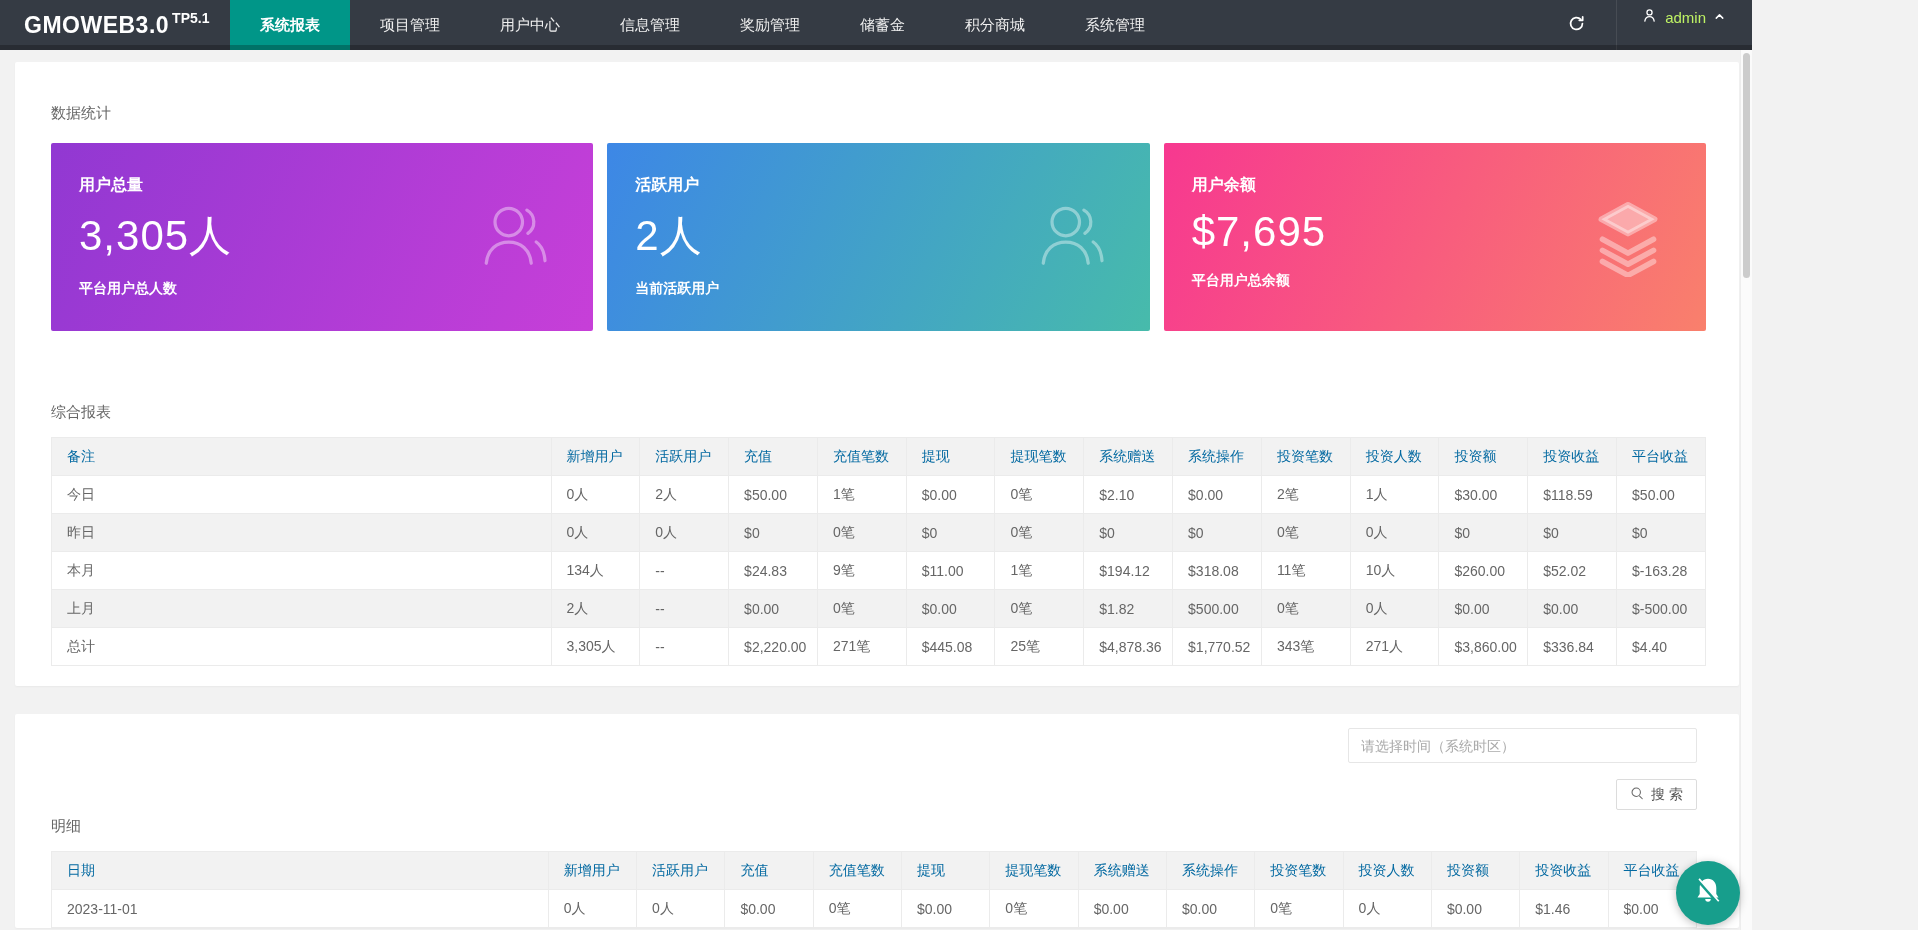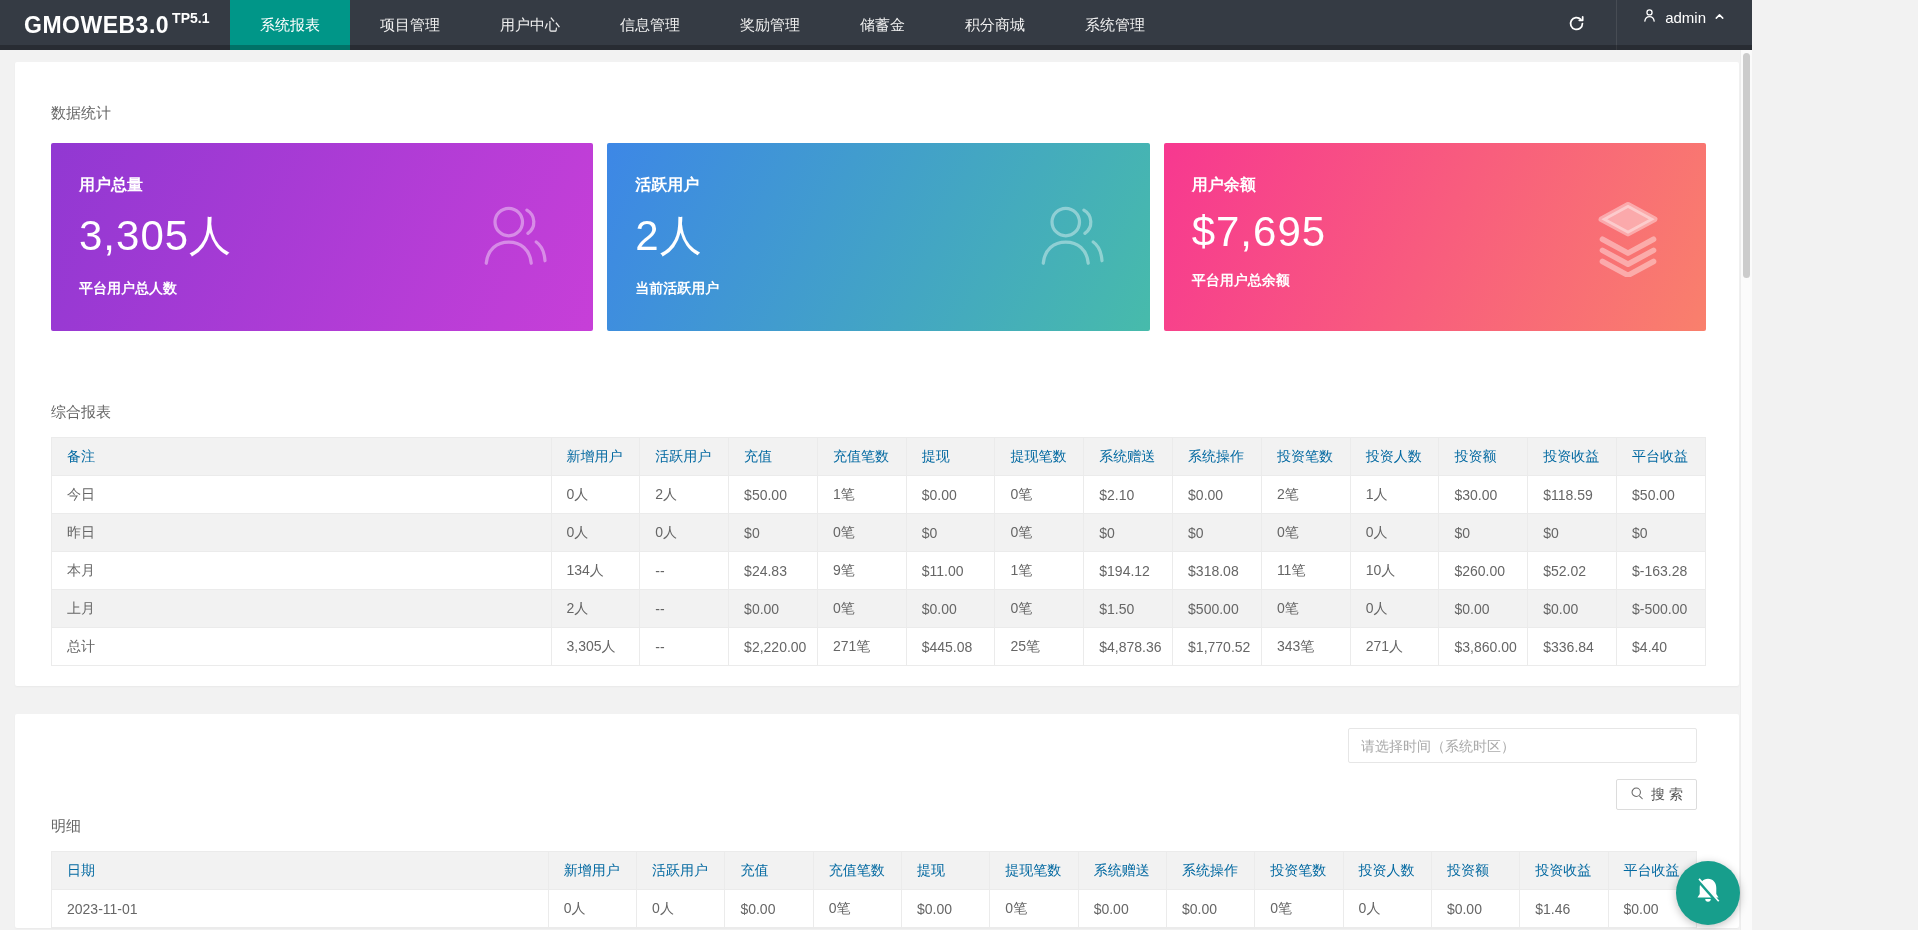--- a/index.html
+++ b/index.html
@@ -8,25 +8,25 @@
   .page { position:relative; width:1752px; height:930px; background:#f2f2f2; overflow:hidden; }
 
   
   .navbar { position:relative; height:50px; background:#353b44; display:flex; align-items:stretch; z-index:5; }
   .navbar::after { content:""; position:absolute; left:0; right:0; bottom:0; height:5px; background:rgba(0,0,0,.24); pointer-events:none; }
   .logo { display:flex; align-items:center; padding:0 24px; width:230px; color:#fff; }
   .logo-text { font-size:23px; font-weight:bold; letter-spacing:.5px; }
   .logo-sup { font-size:14px; font-weight:bold; margin-left:3px; transform:translateY(-7px); }
   .nav-menu { display:flex; align-items:stretch; }
   .nav-item { display:flex; align-items:center; padding:0 30px; color:#f0f0f0; font-size:15px; cursor:pointer; }
-  .nav-item.active { background:#009688; color:#fff; }
+  .nav-item.active { background:#009688; color:#fff;font-weight:bold; }
   .nav-right { margin-left:auto; display:flex; align-items:stretch; }
   .icon-btn { display:flex; align-items:center; padding:0 30px; cursor:pointer; color:#fff; }
   .nav-divider { width:1px; background:rgba(255,255,255,.09); }
-  .user-menu { display:flex; align-items:center; gap:7px; padding:0 26px 16px 24px; color:#ffffff; font-size:15px; cursor:pointer; }
+  .user-menu { display:flex; align-items:center; gap:7px; padding:0 26px 16px 24px; color:#bef264; font-size:15px; cursor:pointer; }
 
   
   .content { padding:12px 13px 0 15px; }
   .panel { background:#fff; border-radius:2px; box-shadow:0 1px 2px rgba(0,0,0,.04); }
   .panel-stats { padding:40px 33px 20px 36px; margin-bottom:28px; }
   .panel-detail { padding:14px 42px 0 36px; }
   .section-title { color:#666; font-size:15px; line-height:21px; }
   .mt-section { margin-top:70px; }
 
   
@@ -232,21 +232,21 @@
               <td>$-163.28</td>
             </tr>
             <tr>
               <td>上月</td>
               <td>2人</td>
               <td>--</td>
               <td>$0.00</td>
               <td>0笔</td>
               <td>$0.00</td>
               <td>0笔</td>
-              <td>$1.50</td>
+              <td>$1.82</td>
               <td>$500.00</td>
               <td>0笔</td>
               <td>0人</td>
               <td>$0.00</td>
               <td>$0.00</td>
               <td>$-500.00</td>
             </tr>
             <tr>
               <td>总计</td>
               <td>3,305人</td>

